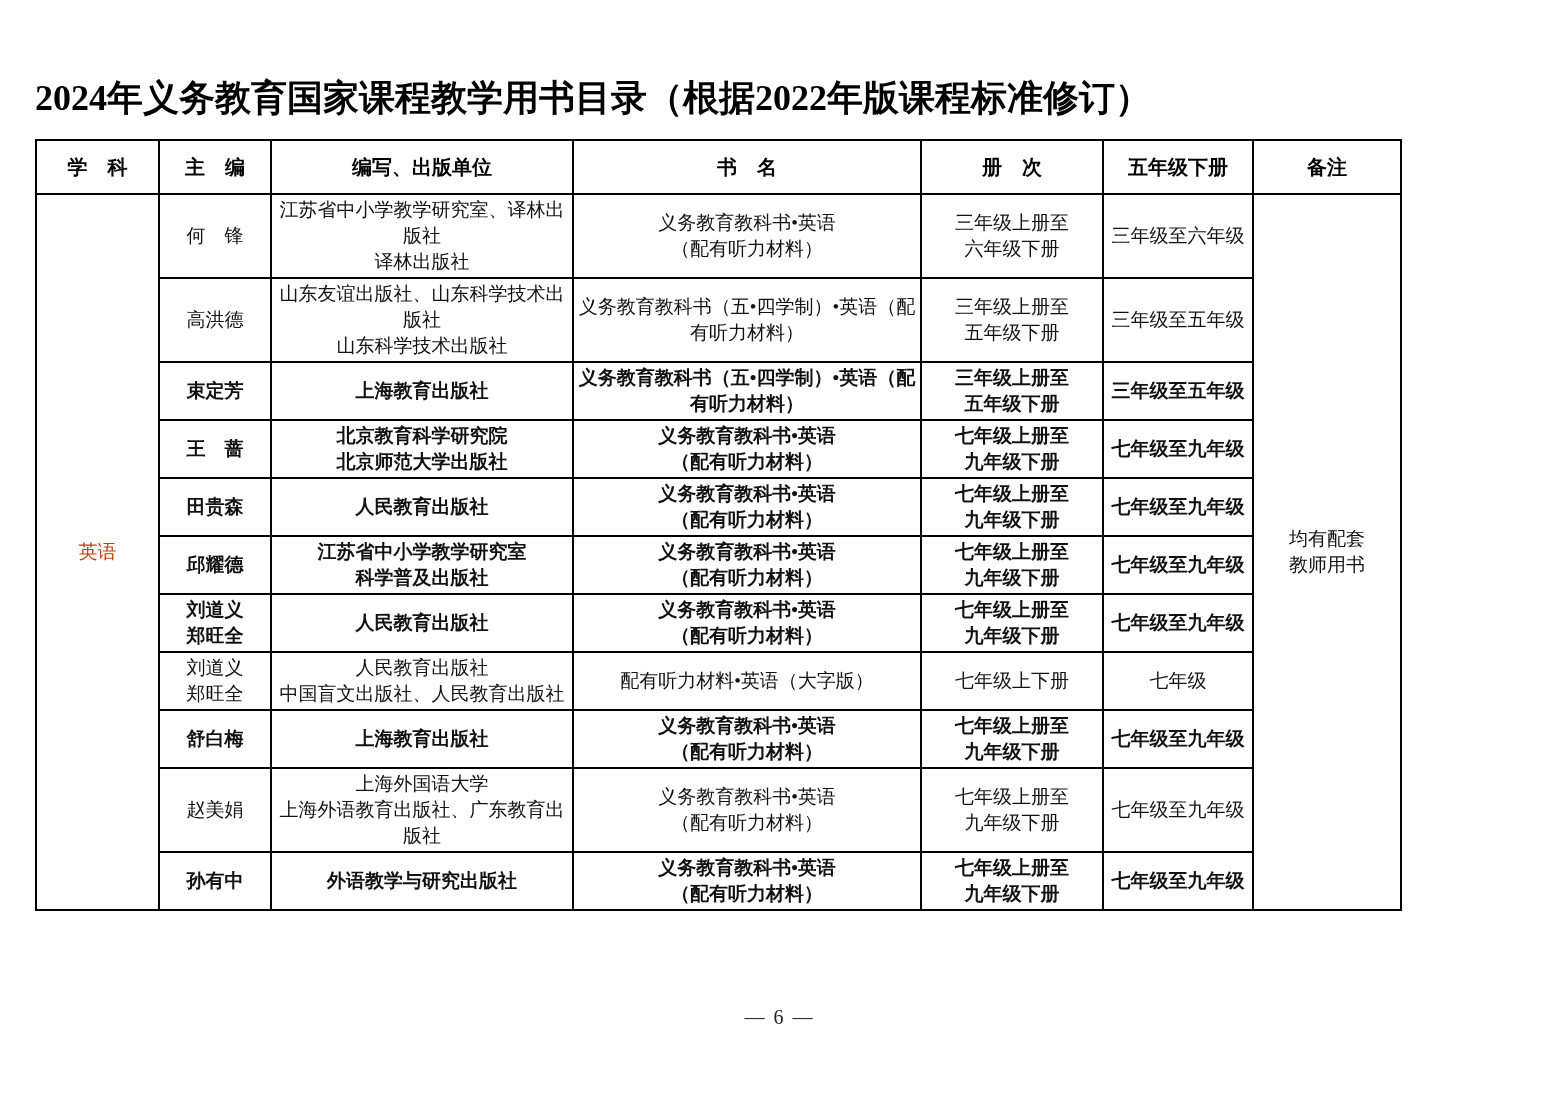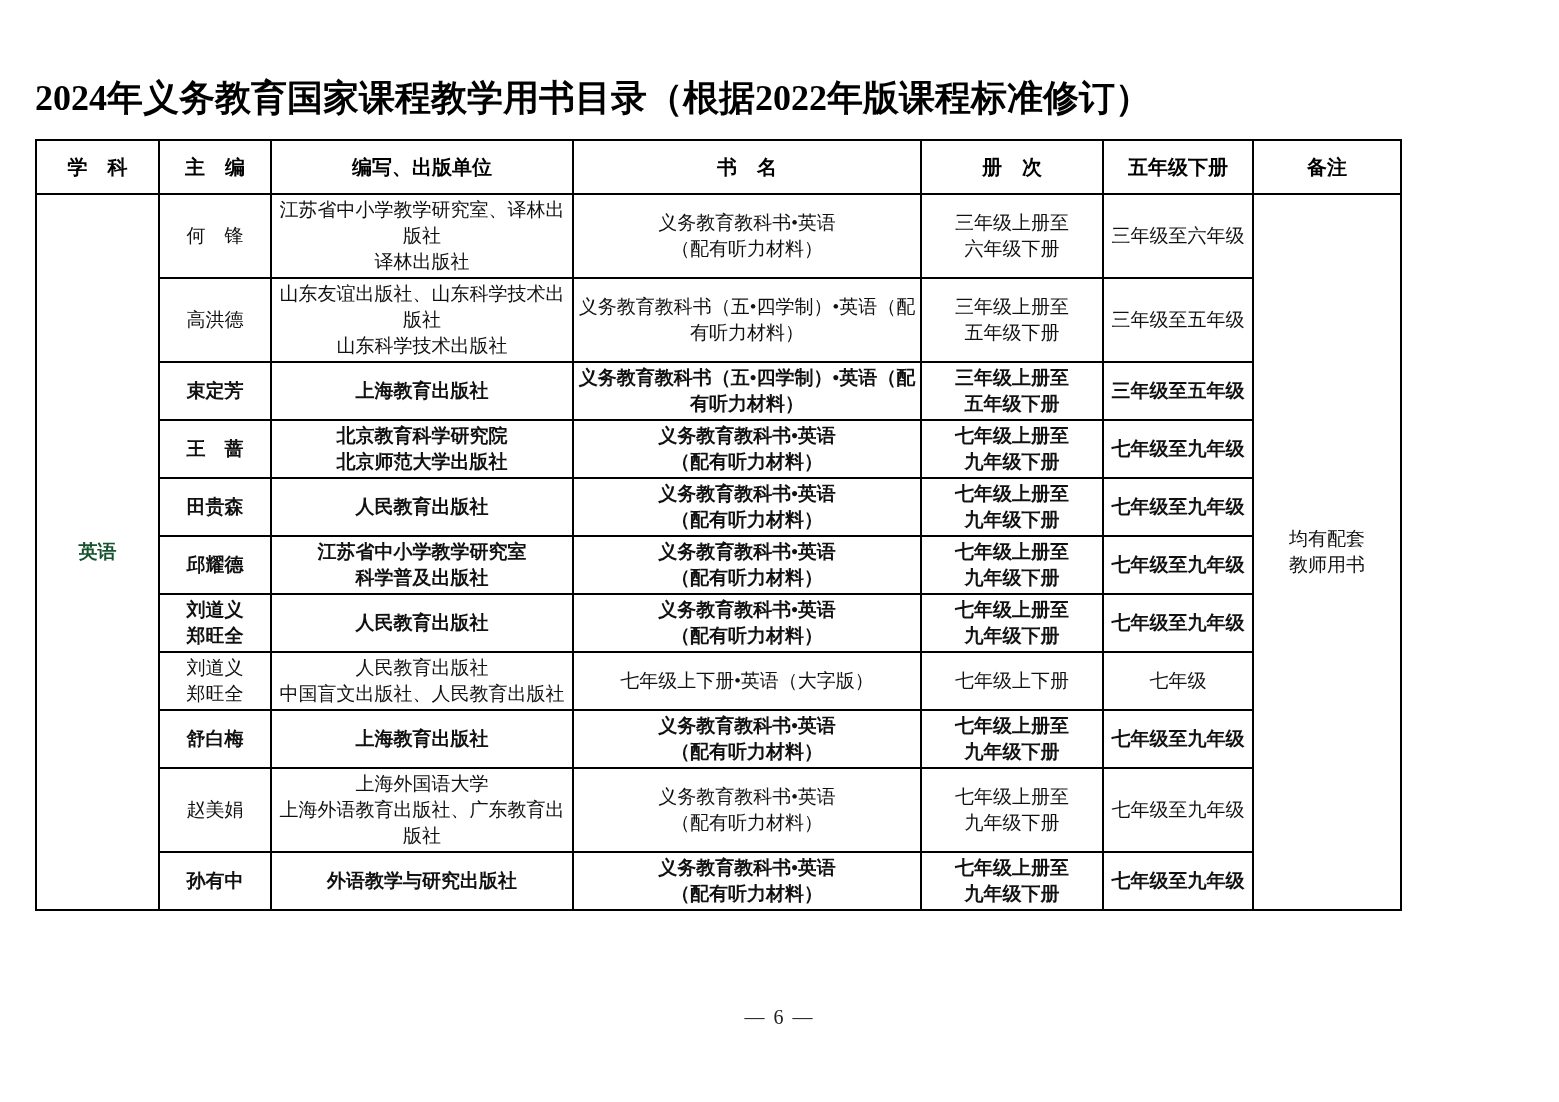--- a/index.html
+++ b/index.html
@@ -68,23 +68,23 @@
   col.c-book     { width: 348px; }
   col.c-volume   { width: 182px; }
   col.c-grade    { width: 150px; }
   col.c-remark   { width: 148px; }
 
   tr.row      { height: 58px; font-weight: bold; }
   tr.row-tall { height: 78px; }
   tr.row-short{ height: 56px; }
 
   td.subject {
-    font-weight: bold;
+    font-weight: normal;
     font-size: 21px;
-    color: #14532d;
+    color: #c2410c;
   }
   td.publisher {
     text-align: left;
     padding-left: 5px;
     padding-right: 2px;
   }
   td.book {
     text-align: left;
     padding-left: 8px;
     padding-right: 0px;
@@ -201,21 +201,21 @@
 （配有听力材料）</td>
         <td class="volume">七年级上册至
 九年级下册</td>
         <td class="grade">七年级至九年级</td>
       </tr>
       <tr class="row-short">
         <td class="editor">刘道义
 郑旺全</td>
         <td class="publisher">人民教育出版社
 中国盲文出版社、人民教育出版社</td>
-        <td class="book">七年级上下册•英语（大字版）</td>
+        <td class="book">配有听力材料•英语（大字版）</td>
         <td class="volume">七年级上下册</td>
         <td class="grade">七年级</td>
       </tr>
       <tr class="row">
         <td class="editor">舒白梅</td>
         <td class="publisher">上海教育出版社</td>
         <td class="book">义务教育教科书•英语
 （配有听力材料）</td>
         <td class="volume">七年级上册至
 九年级下册</td>

